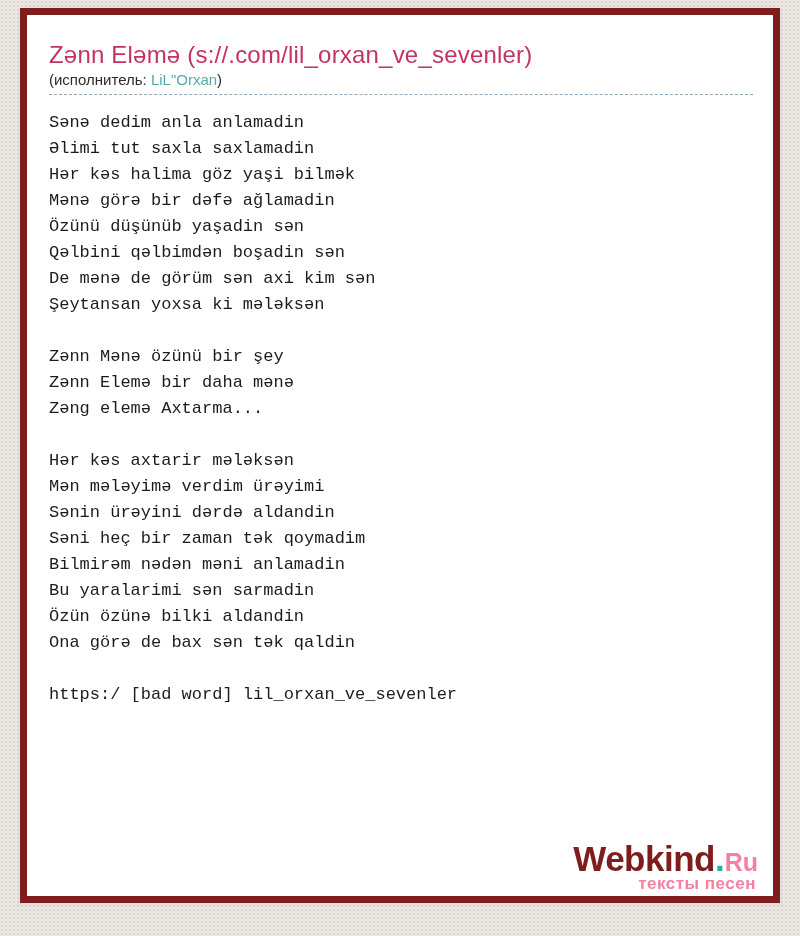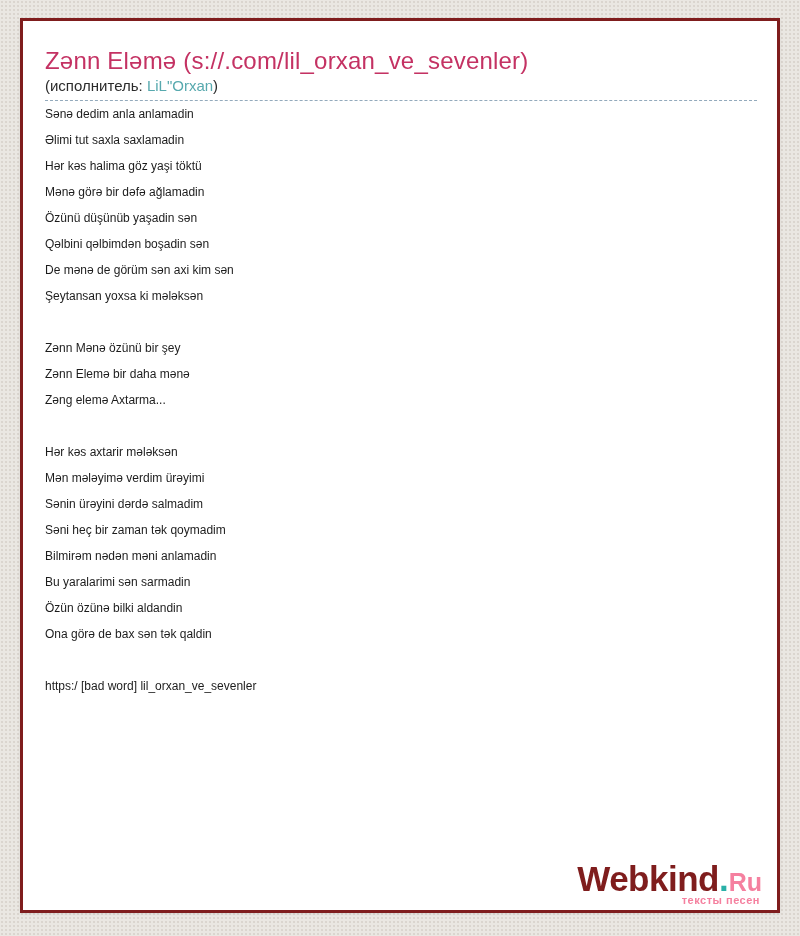--- a/index.html
+++ b/index.html
@@ -12,26 +12,26 @@
     position: relative;
     font-family: "Liberation Sans", sans-serif;
     background-color: #eae7e2;
     background-image: radial-gradient(rgba(205,199,191,0.55) 1px, transparent 1px);
     background-size: 4px 4px;
     overflow: hidden;
   }
   .card {
     position: absolute;
     left: 20px;
-    top: 18px;
+    top: 8px;
     width: 760px;
     height: 895px;
     box-sizing: border-box;
     background: #ffffff;
-    border: 3px solid #7f1d1d;
+    border: 7px solid #7f1d1d;
     box-shadow: 0 1px 3px rgba(0,0,0,0.07);
     padding: 26px 20px 0 22px;
   }
   h1.song-title {
     margin: 0;
     font-size: 24px;
     font-weight: normal;
     line-height: 28px;
     color: #c43263;
     letter-spacing: 0.2px;
@@ -47,23 +47,25 @@
     text-decoration: none;
     cursor: pointer;
   }
   .separator {
     border: 0;
     border-bottom: 1px dashed #93aabc;
     margin: 5px 0 0 0;
     height: 0;
   }
   .lyrics {
-    font-size: 12px;
+    margin-top: 15px;
+    font-size: 17px;
     line-height: 26px;
     color: #1c1c1c;
+    font-family: Liberation Mono, monospace;
   }
   .verse {
     margin: 0 0 26px 0;
   }
   .verse:last-child {
     margin-bottom: 0;
   }
   .logo {
     position: absolute;
     right: 15px;
@@ -82,21 +84,21 @@
     font-size: 35px;
     font-weight: bold;
     color: #29b0a7;
   }
   .logo-tld {
     font-size: 25px;
     font-weight: bold;
     color: #f5809f;
   }
   .logo-tagline {
-    font-size: 11px;
+    font-size: 17px;
     font-weight: bold;
     color: #f5809f;
     margin-top: -1px;
     letter-spacing: 0.5px;
     padding-right: 2px;
   }
 </style>
 </head>
 <body>
 
@@ -106,36 +108,36 @@
   <div class="artist-line">
     <span>(исполнитель: </span><a class="artist-link">LiL"Orxan</a><span>)</span>
   </div>
 
   <div class="separator"></div>
 
   <div class="lyrics">
       <div class="verse">
         <div>Sənə dedim anla anlamadin</div>
         <div>Əlimi tut saxla saxlamadin</div>
-        <div>Hər kəs halima göz yaşi töktü</div>
+        <div>Hər kəs halima göz yaşi bilmək</div>
         <div>Mənə görə bir dəfə ağlamadin</div>
         <div>Özünü düşünüb yaşadin sən</div>
         <div>Qəlbini qəlbimdən boşadin sən</div>
         <div>De mənə de görüm sən axi kim sən</div>
         <div>Şeytansan yoxsa ki mələksən</div>
       </div>
       <div class="verse">
         <div>Zənn Mənə özünü bir şey</div>
         <div>Zənn Elemə bir daha mənə</div>
         <div>Zəng elemə Axtarma...</div>
       </div>
       <div class="verse">
         <div>Hər kəs axtarir mələksən</div>
         <div>Mən mələyimə verdim ürəyimi</div>
-        <div>Sənin ürəyini dərdə salmadim</div>
+        <div>Sənin ürəyini dərdə aldandin</div>
         <div>Səni heç bir zaman tək qoymadim</div>
         <div>Bilmirəm nədən məni anlamadin</div>
         <div>Bu yaralarimi sən sarmadin</div>
         <div>Özün özünə bilki aldandin</div>
         <div>Ona görə de bax sən tək qaldin</div>
       </div>
       <div class="verse">
         <div>https:/ [bad word] lil_orxan_ve_sevenler</div>
       </div>
     </div>

